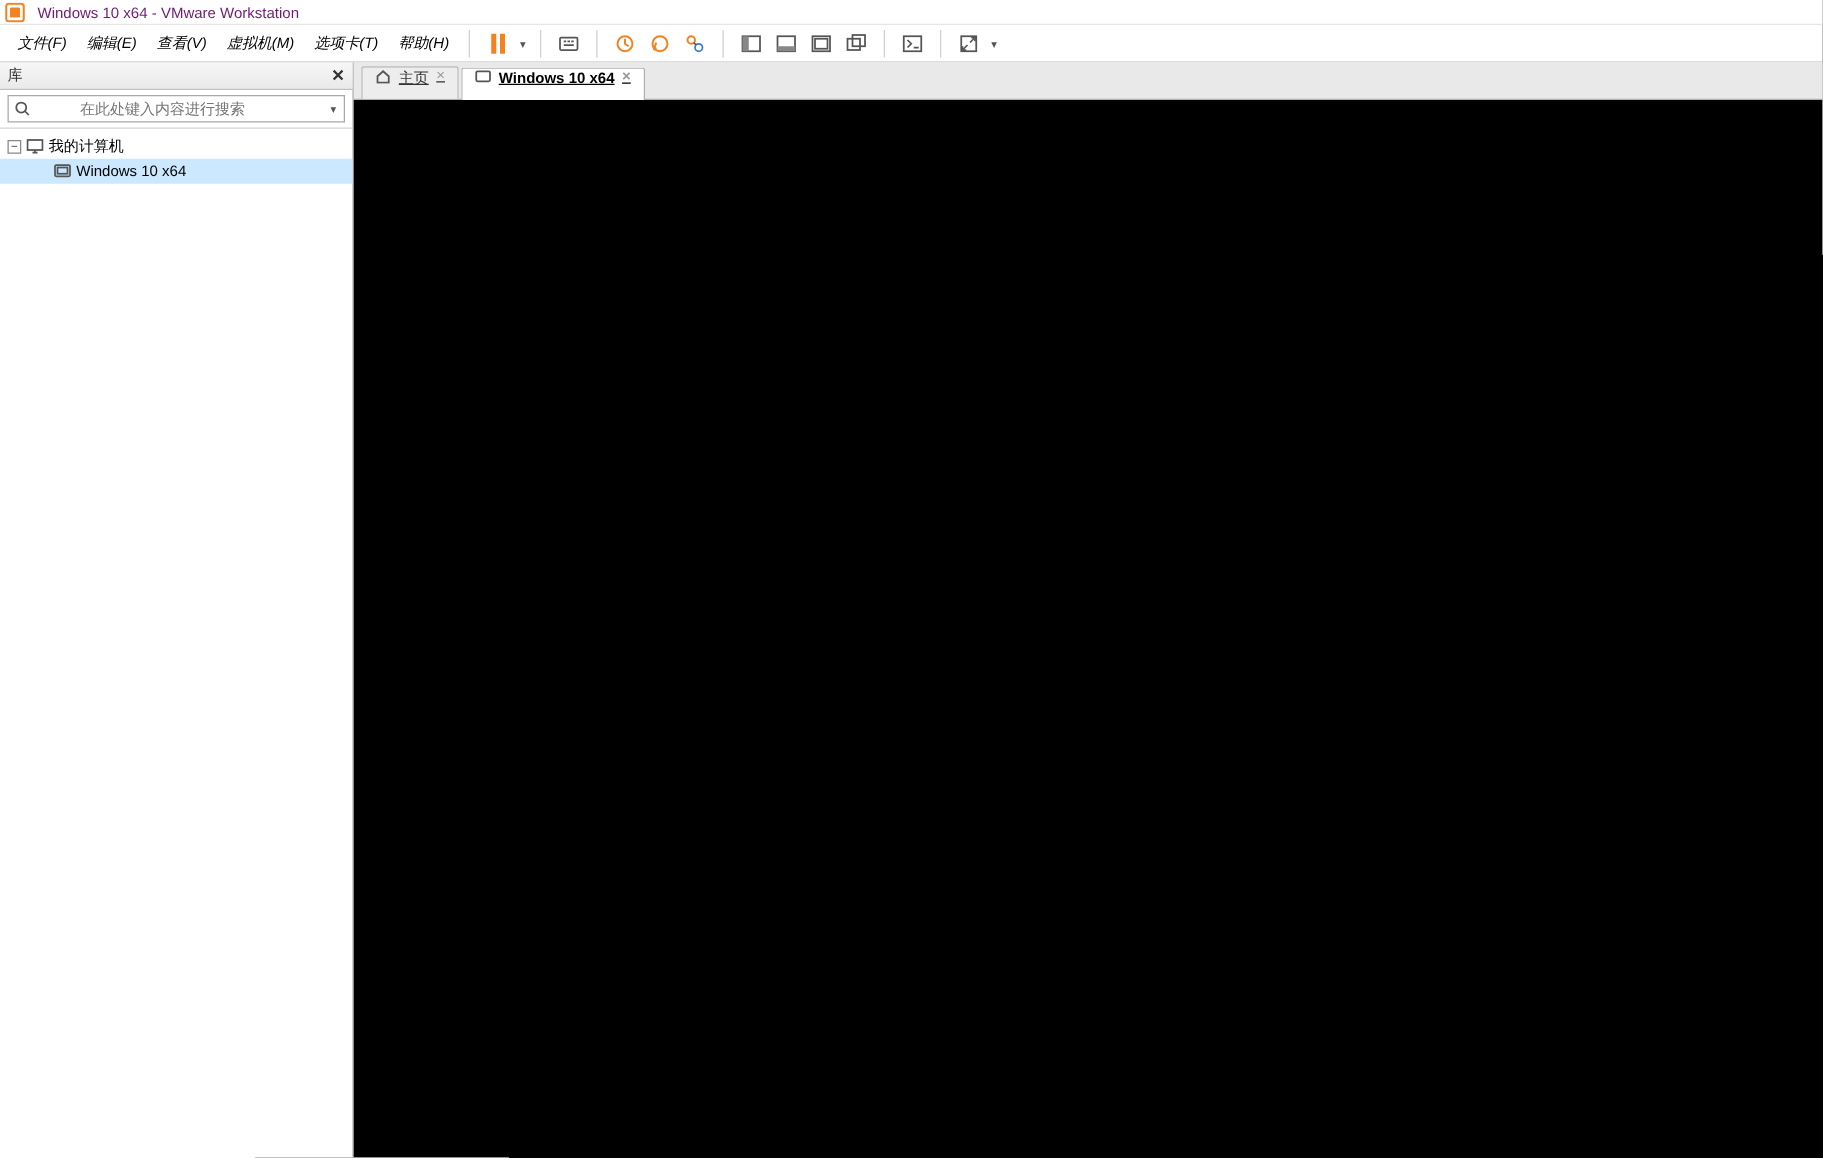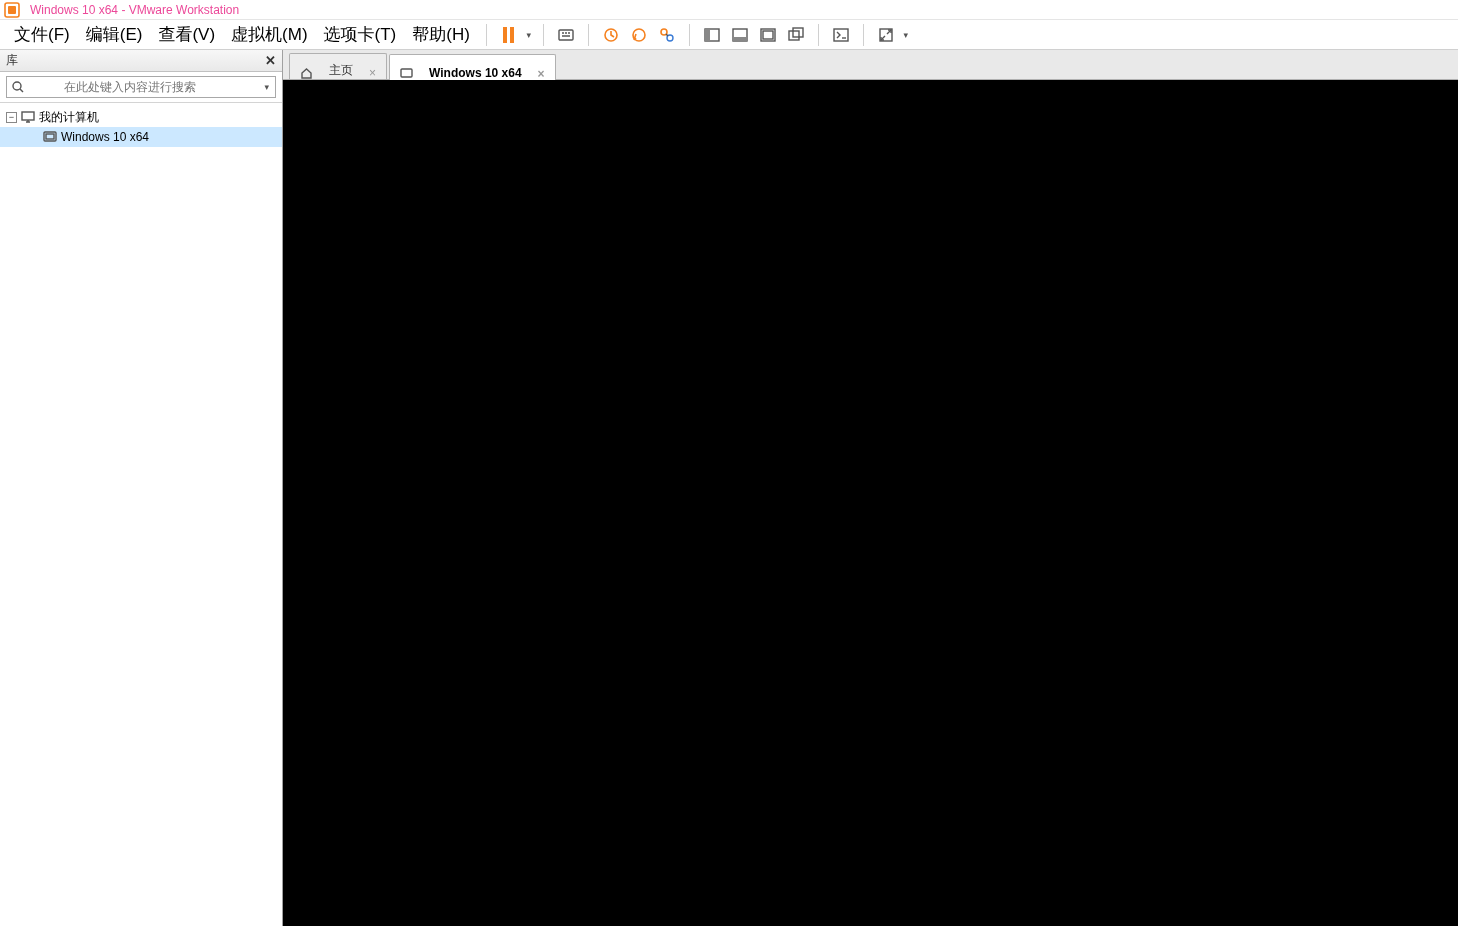--- a/index.html
+++ b/index.html
@@ -1,25 +1,25 @@
 <!DOCTYPE html>
 <html><head>
 <meta charset="utf-8">
 <style>
 * { margin: 0; padding: 0; box-sizing: border-box; }
 html, body { width: 1458px; height: 926px; font-family: "Microsoft YaHei", "Segoe UI", sans-serif; font-size: 12px; background: #fff; overflow: hidden; }
 
 
 .titlebar { height: 20px; display: flex; align-items: center; padding: 0 4px; background: #fff; border-bottom: 1px solid #e5e5e5; }
 .titlebar .app-icon { width: 16px; height: 16px; margin-right: 10px; }
-.titlebar .title { color: #ec4899; font-size: 12px; }
+.titlebar .title { color: #701a75; font-size: 12px; }
 
 
 .menubar { height: 30px; display: flex; align-items: center; padding: 0 6px; gap: 0; border-bottom: 1px solid #d0d0d0; }
-.menu-item { padding: 4px 8px; cursor: default; color: #000; font-size: 17px; }
+.menu-item { padding: 4px 8px; cursor: default; color: #000; font-size: 12px; font-style: italic; }
 .tb-sep { width: 1px; height: 22px; background: #d0d0d0; margin: 0 8px; }
 .tb-btn { width: 28px; height: 26px; display: flex; align-items: center; justify-content: center; cursor: default; }
 .tb-dd { width: 12px; display:flex; align-items:center; justify-content:center; color:#555; font-size:9px; cursor:default; }
 .tb-btn svg, .tb-btn .ico { width: 18px; height: 18px; }
 .pause-ico { display:flex; gap:3px; }
 .pause-ico span { width:4px; height:16px; background:#f58220; display:block; }
 
 
 .body { display: flex; height: calc(100% - 50px); }
 
@@ -33,21 +33,21 @@
 .search-box .dd { font-size:9px; color:#555; padding:0 2px; }
 .tree { padding: 4px 0; font-size:12px; }
 .tree-row { display:flex; align-items:center; height:20px; padding-left:6px; gap:4px; cursor:default; }
 .tree-row.sel { background:#cce8ff; }
 .tree-indent { display:inline-block; width:18px; }
 .toggle { width:11px; height:11px; border:1px solid #888; display:flex; align-items:center; justify-content:center; font-size:9px; line-height:1; color:#333; background:#fff; }
 
 
 .content { flex:1; display:flex; flex-direction:column; }
 .tabbar { height:30px; background:#e9e9e9; border-bottom:1px solid #b0b0b0; display:flex; align-items:flex-end; padding-left:6px; }
-.tab { height:26px; display:flex; align-items:flex-end; gap:16px; padding:0 10px; border:1px solid #b0b0b0; border-bottom:none; background:#f6f6f6; margin-right:2px; border-radius:2px 2px 0 0; font-size:12px; cursor:default; }
+.tab { height:26px; display:flex; align-items:flex-start; gap:6px; padding:0 10px; border:1px solid #b0b0b0; border-bottom:none; background:#f6f6f6; margin-right:2px; border-radius:2px 2px 0 0; font-size:12px; cursor:default;text-decoration:underline; }
 .tab.inactive { background:#ededed; color:#333; }
 .tab.active { background:#fff; position:relative; top:1px; font-weight:bold; }
 .tab .tab-close { color:#999; font-size:12px; line-height:1; }
 .vm-view { flex:1; background:#000; }
 
 
 .stroke { stroke:#555; stroke-width:1.4; fill:none; }
 .stroke-orange { stroke:#f58220; stroke-width:1.6; fill:none; }
 </style>
 </head>

